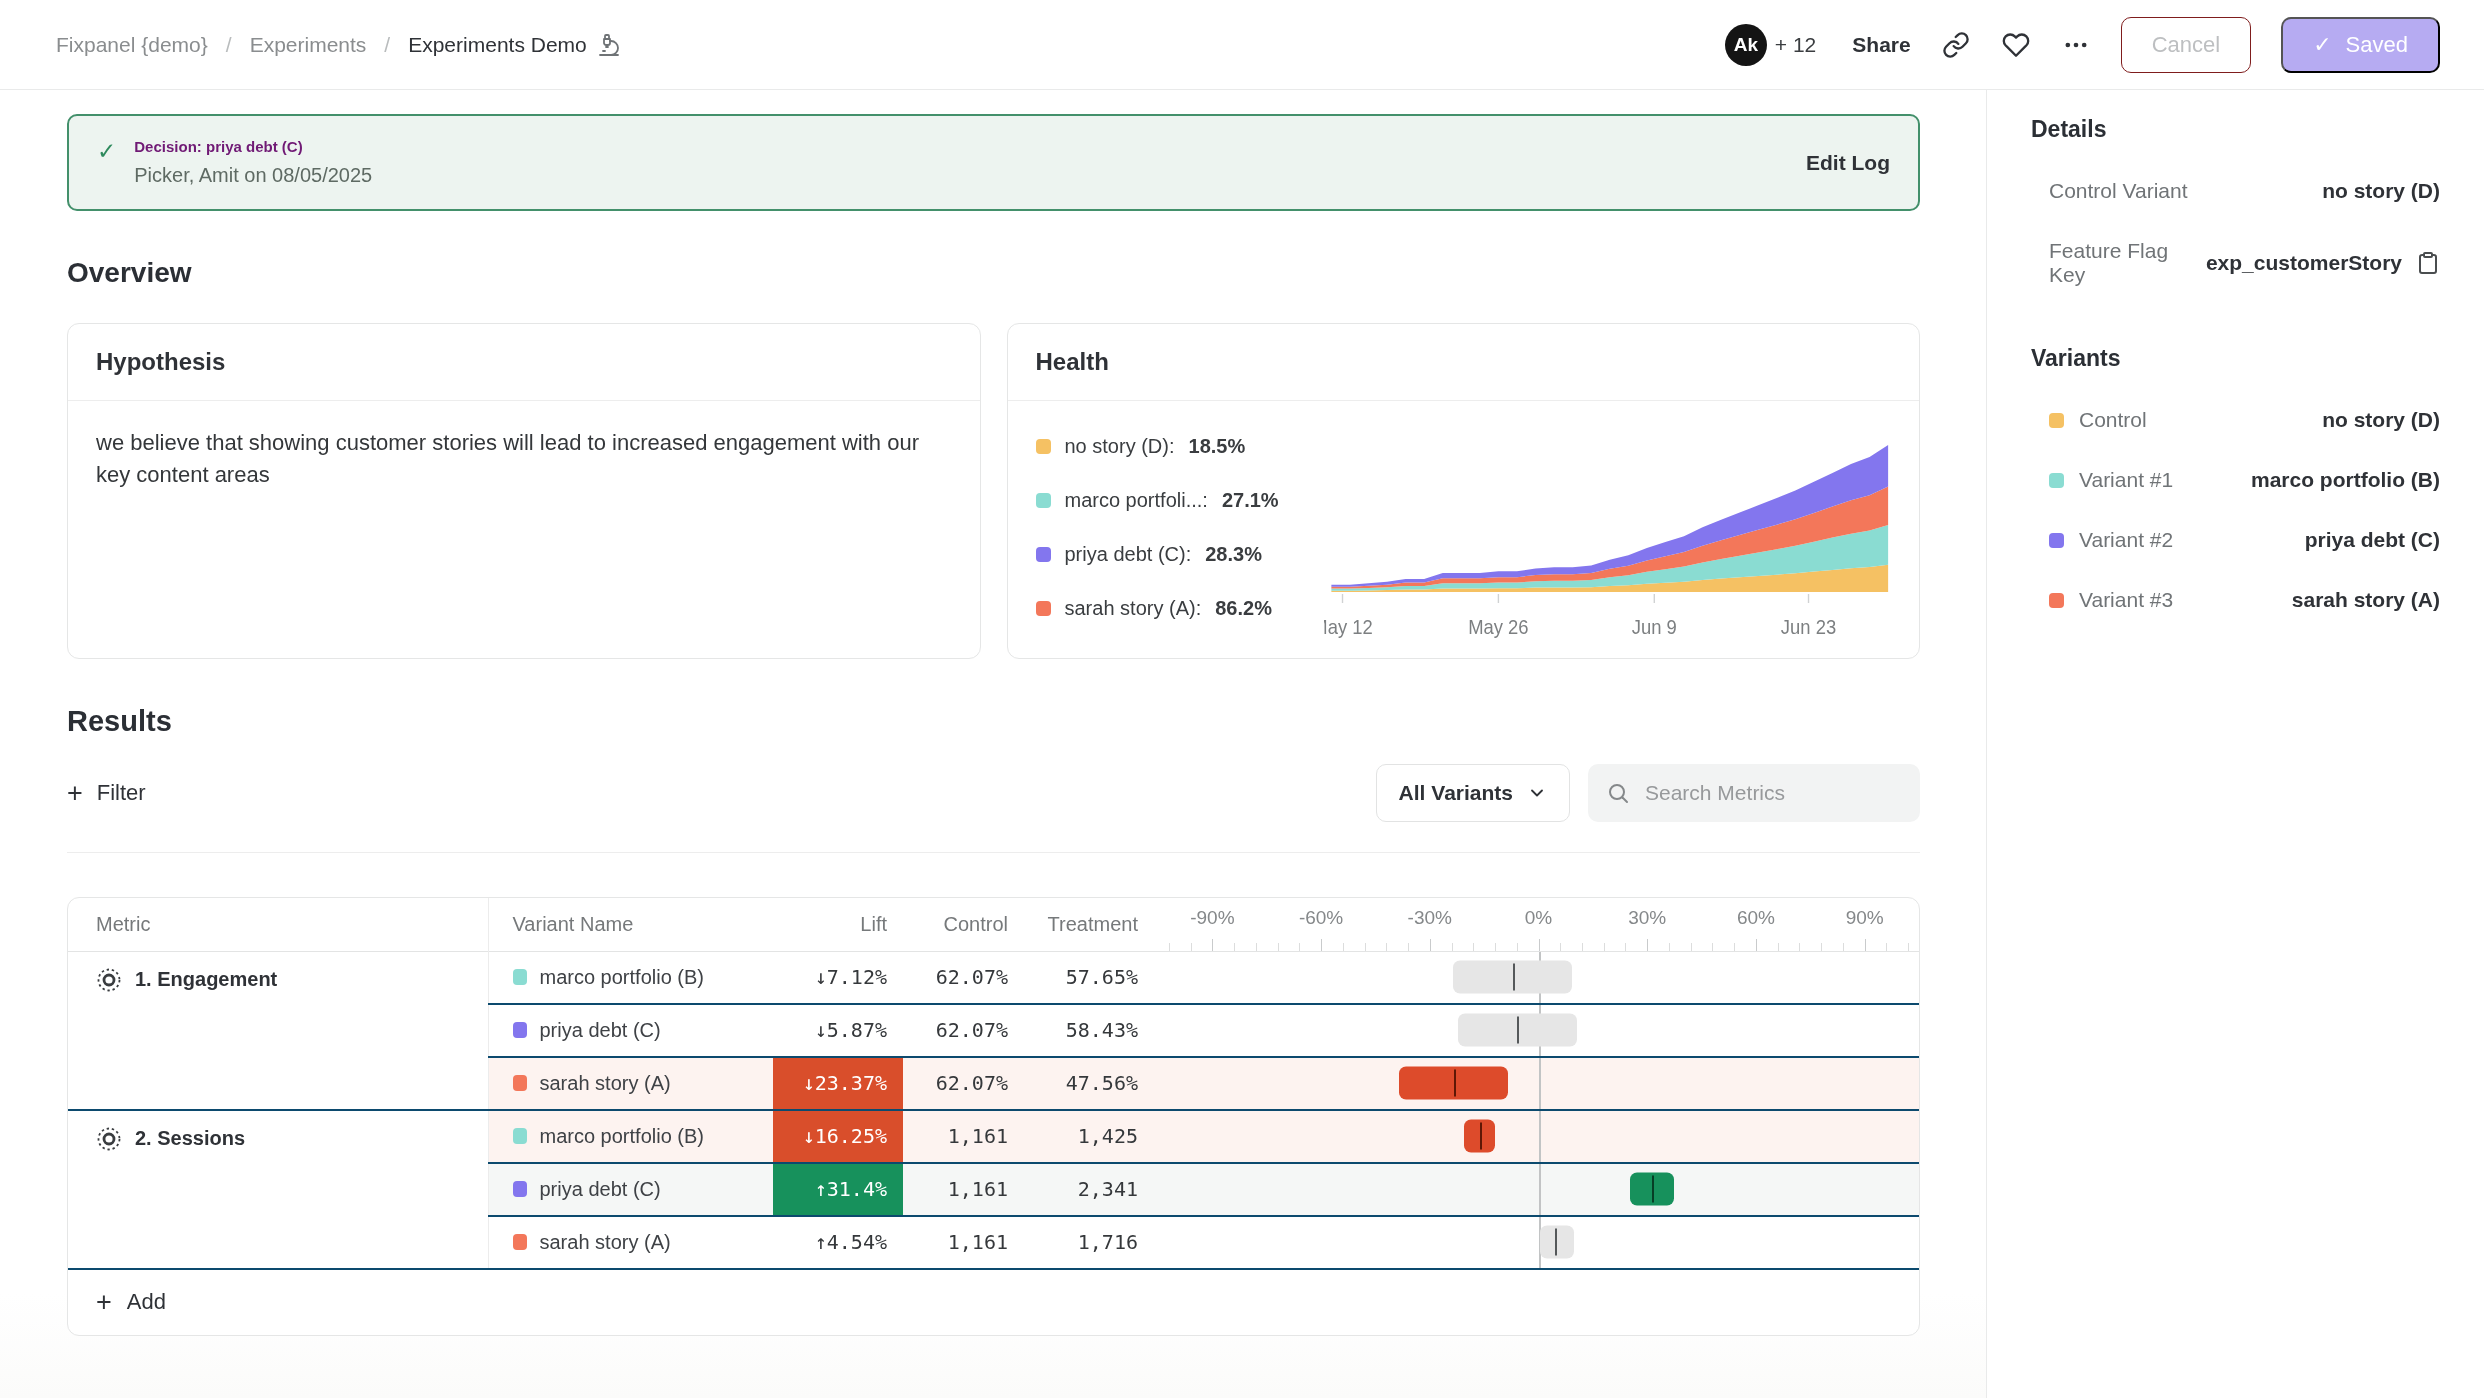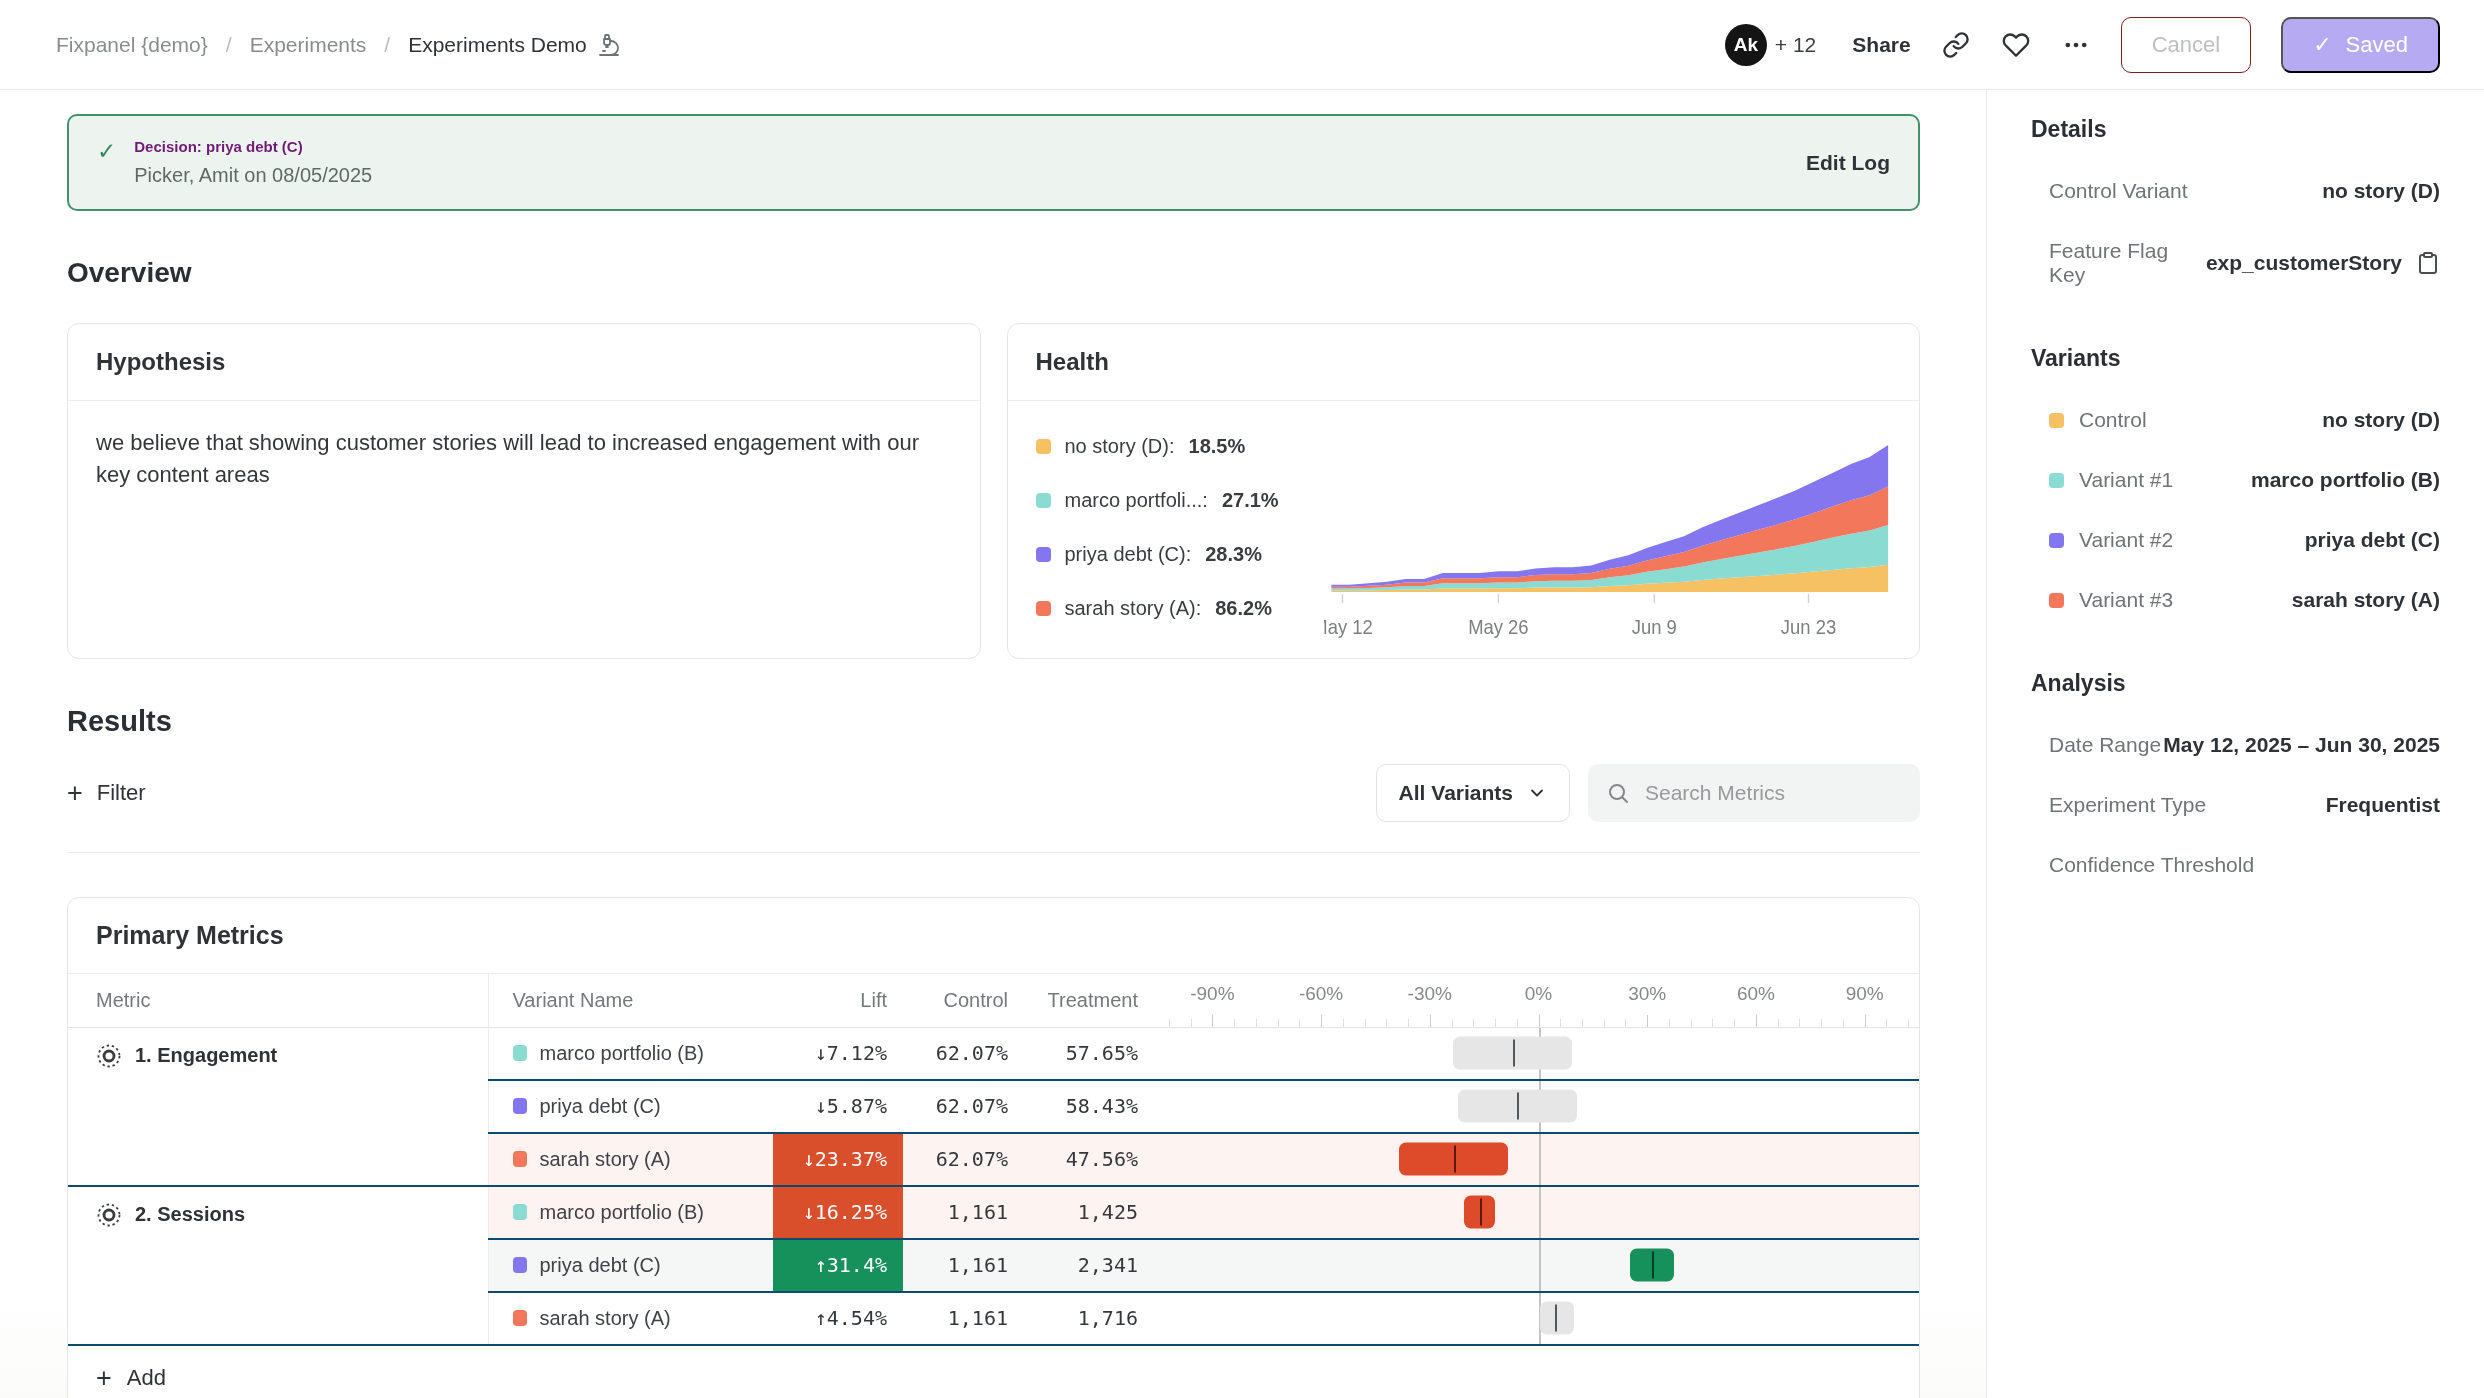--- a/index.html
+++ b/index.html
@@ -257,21 +257,20 @@
               <line x1="16.5" y1="16.5" x2="21" y2="21"></line>
             </svg>
           <span>Search Metrics</span>
         </div>
       </div>
     </div>
 
     <div class="results-divider"></div>
 
     <div class="metrics-card">
-      <div class="metrics-header">Primary Metrics</div>
       <table>
         <colgroup>
           <col style="width:420px">
             <col style="width:285px">
             <col style="width:130px">
           <col style="width:125px">
             <col style="width:130px">
             <col>
         </colgroup>
         <thead>
@@ -509,29 +508,14 @@
           <div class="side-row">
             <span class="side-label">
               <span class="side-swatch" style="background: rgb(243, 119, 90);"></span>
               <span>Variant #3</span>
             </span>
             <span class="side-value">sarah story (A)</span>
           </div>
         </div>
     </div>
 
-    <div class="side-section">
-      <div class="side-title">Analysis</div>
-      <div class="side-row">
-        <span class="side-label">Date Range</span>
-        <span class="side-value">May 12, 2025 – Jun 30, 2025</span>
-      </div>
-      <div class="side-row">
-        <span class="side-label">Experiment Type</span>
-        <span class="side-value">Frequentist</span>
-      </div>
-      <div class="side-row">
-        <span class="side-label">Confidence Threshold</span>
-        <span class="side-value"></span>
-      </div>
-    </div>
   </aside>
 </div>
 
 </body></html>

